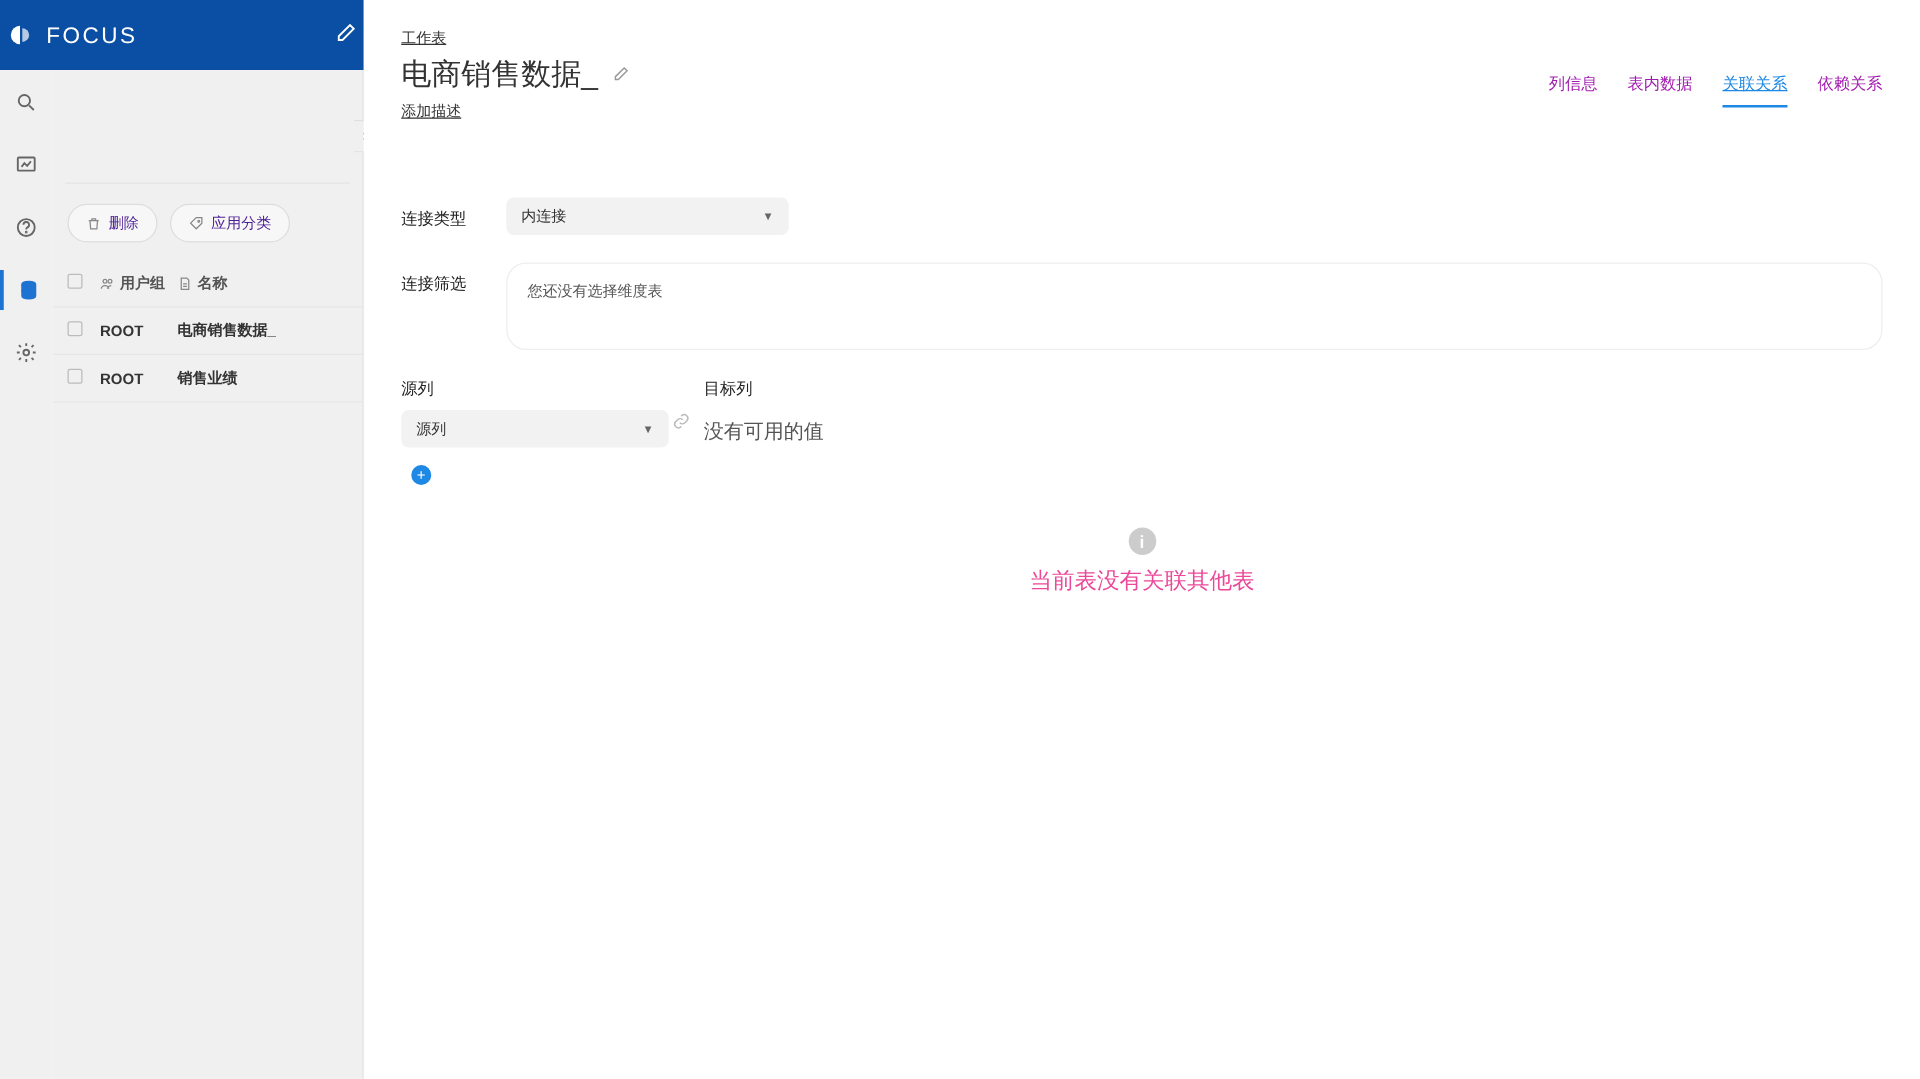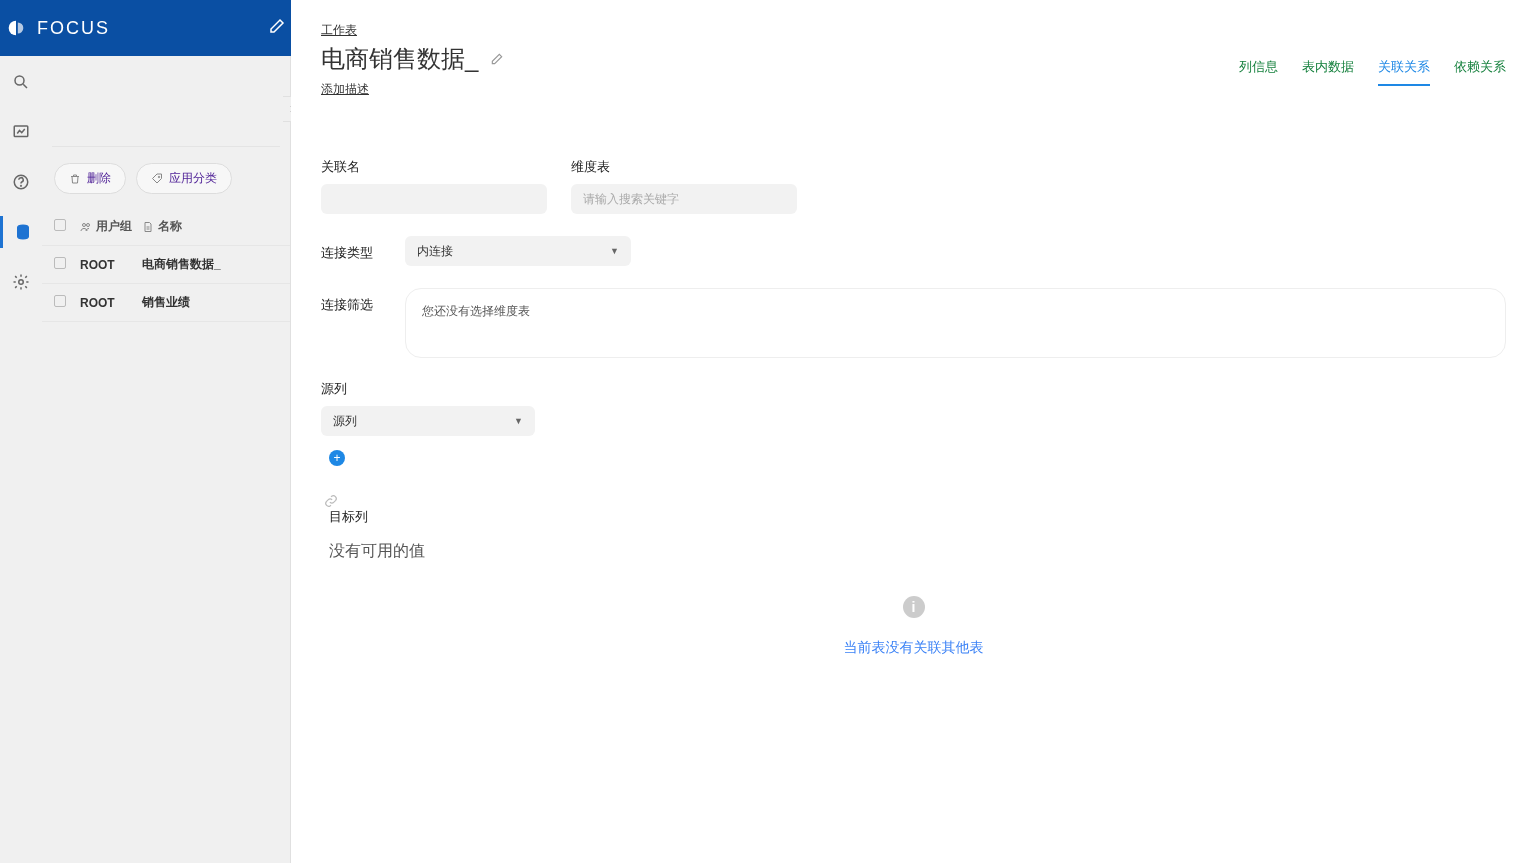--- a/index.html
+++ b/index.html
@@ -42,22 +42,22 @@
 
   
   .main { position: absolute; top: 0; left: 291px; right: 0; bottom: 0; background: #fff; padding: 22px 30px 0 30px; overflow: auto; }
   .breadcrumb { font-size: 12px; color: #333; margin-bottom: 4px; text-decoration: underline; }
   .title-row { display: flex; align-items: center; gap: 12px; }
   .page-title { font-size: 24px; font-weight: 500; }
   .tiny-icon { width: 14px; height: 14px; stroke: #999; fill: none; }
   .add-desc { font-size: 12px; color: #333; text-decoration: underline; margin-top: 6px; display: inline-block; cursor: pointer; }
 
   .tabs { position: absolute; top: 58px; right: 30px; display: flex; gap: 24px; font-size: 13px; }
-  .tab { padding-bottom: 8px; cursor: pointer; color: #15803d; }
-  .tab.active { color: #1e88e5; border-bottom: 2px solid #1e88e5; }
+  .tab { padding-bottom: 8px; cursor: pointer; color: #a21caf; }
+  .tab.active { color: #1e88e5; border-bottom: 2px solid #1e88e5; text-decoration: underline; }
 
   .form-area { margin-top: 60px; }
   .form-row { display: flex; gap: 24px; margin-bottom: 22px; align-items: flex-start; }
   .form-group { display: flex; flex-direction: column; gap: 8px; }
   .label { font-size: 13px; color: #222; font-weight: 500; }
   .side-label { font-size: 13px; color: #222; width: 60px; padding-top: 8px; }
 
   .text-input { width: 226px; height: 30px; background: #f2f2f2; border: none; border-radius: 6px; padding: 0 12px; font-size: 12px; outline: none; }
   .text-input::placeholder { color: #aaa; }
   .select { width: 226px; height: 30px; background: #f2f2f2; border-radius: 6px; padding: 0 12px; font-size: 12px; display: flex; align-items: center; justify-content: space-between; cursor: pointer; }
@@ -70,21 +70,21 @@
 
   .add-circle { width: 16px; height: 16px; border-radius: 50%; background: #1e88e5; color: #fff; display: flex; align-items: center; justify-content: center; font-size: 12px; cursor: pointer; margin-left: 8px; margin-top: 6px; }
 
   .action-row { display: flex; align-items: center; gap: 12px; margin-top: 20px; }
   .btn-primary { background: #1e88e5; color: #fff; border: none; border-radius: 18px; padding: 8px 22px; font-size: 13px; cursor: pointer; }
   .btn-secondary { background: #fff; color: #333; border: 1px solid #ddd; border-radius: 18px; padding: 7px 22px; font-size: 13px; cursor: pointer; }
   .btn-ghost { background: #fff; color: #333; border: 1px solid #ddd; border-radius: 6px; padding: 7px 14px; font-size: 12px; cursor: pointer; margin-left: auto; }
 
   .empty-state { margin-top: 34px; text-align: center; }
   .empty-icon { width: 22px; height: 22px; border-radius: 50%; background: #ccc; color: #fff; display: inline-flex; align-items: center; justify-content: center; font-size: 14px; font-weight: 700; }
-  .empty-text { font-size: 14px; color: #3b82f6; margin-top: 21px; }
+  .empty-text { font-size: 18px; color: #ec4899; margin-top: 8px; }
 </style>
 </head>
 <body>
 
 <div class="brand-bar">
   <div class="brand-logo">
     <svg viewBox="0 0 24 24">
         <path d="M4 12a8 8 0 0 1 8-8v16a8 8 0 0 1-8-8z" fill="#fff"></path>
         <path d="M14 6a6 6 0 0 1 0 12z" fill="#fff" opacity="0.7"></path>
       </svg>
@@ -199,47 +199,37 @@
 
   <div class="tabs">
     <div class="tab">列信息</div>
     <div class="tab">表内数据</div>
     <div class="tab active">关联关系</div>
     <div class="tab">依赖关系</div>
   </div>
 
   <div class="form-area">
 
-    <div class="form-row">
-      <div class="form-group">
-        <span class="label">关联名</span>
-        <input class="text-input" style="">
-      </div>
-      <div class="form-group">
-        <span class="label">维度表</span>
-        <input class="text-input" placeholder="请输入搜索关键字" style="">
-      </div>
-    </div>
 
     <div class="form-row">
       <span class="side-label">连接类型</span>
       <div class="select">
         <span>内连接</span>
         <span class="caret">▼</span>
       </div>
     </div>
 
     <div class="form-row">
       <span class="side-label">连接筛选</span>
       <div class="filter-box">
         <span>您还没有选择维度表</span>
       </div>
     </div>
 
-    <div class="form-row" style="gap:0;flex-direction:column;">
+    <div class="form-row" style="gap:0;">
       <div class="form-group">
         <span class="label">源列</span>
         <div class="select" style="width:214px;">
           <span>源列</span>
           <span class="caret">▼</span>
         </div>
         <div class="add-circle">+</div>
       </div>
       <div class="link-sep">
         <svg viewBox="0 0 24 24" stroke-width="2">

